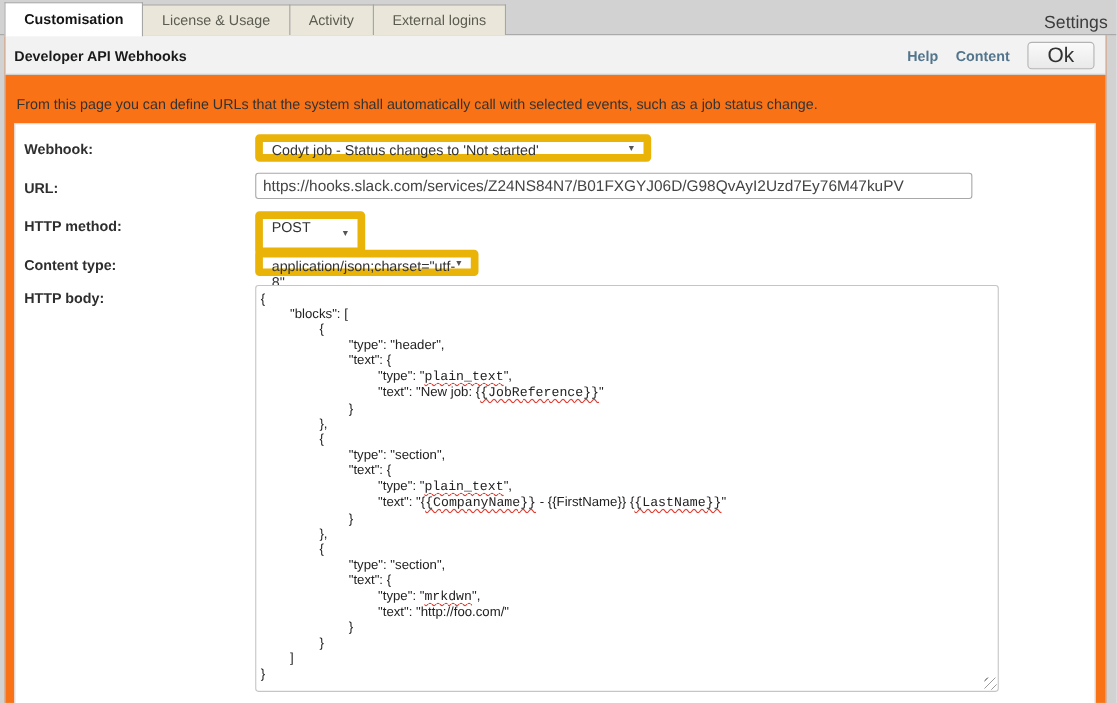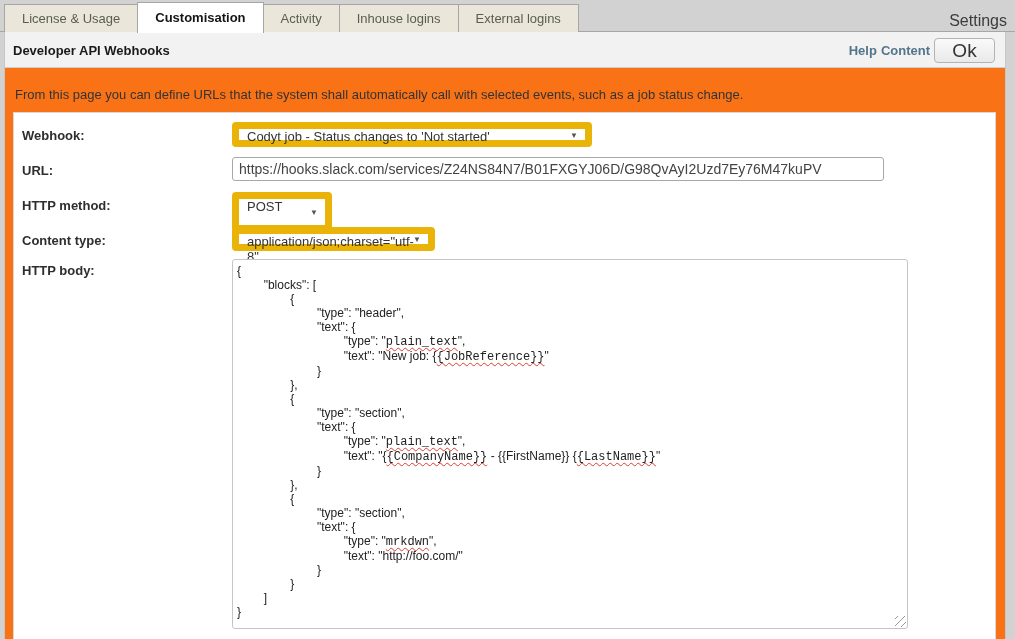--- a/index.html
+++ b/index.html
@@ -17,21 +17,21 @@
   .tab-strip-underline{position:absolute;left:0;right:0;bottom:0;height:1px;background:#a6a6a6;}
   .settings-label{position:absolute;right:8px;top:12px;font-size:16px;color:#3c3c3c;cursor:pointer;}
 
   
   .main{position:absolute;top:32px;left:4px;right:9px;bottom:0;background:#f97316;
     border-left:1px solid #c6c6c6;border-right:1px solid #c6c6c6;}
 
   .header-bar{position:absolute;top:0;left:0;right:0;height:36px;background:#f2f2f2;
     border-bottom:1px solid #cfcfcf;}
   .page-title{position:absolute;left:8px;top:11px;font-size:13px;font-weight:700;color:#1a1a1a;}
-  .header-actions{position:absolute;right:10px;top:0;height:36px;display:flex;align-items:center;gap:4px;}
+  .header-actions{position:absolute;right:10px;top:0;height:36px;display:flex;align-items:center;gap:16px;}
   .link{font-size:13px;font-weight:700;color:#53758c;cursor:pointer;text-decoration:none;}
   .ok-button{width:61px;height:25px;font-family:"Liberation Sans",sans-serif;font-size:19px;color:#333;
     background:linear-gradient(#fafafa,#e9e9e9);border:1px solid #b3b3b3;border-radius:4px;cursor:pointer;}
 
   .description{position:absolute;left:10px;top:55px;right:12px;font-size:13px;color:#333;}
 
   
   .form-panel{position:absolute;left:8px;right:9px;top:80px;height:600px;
     border:1px solid #d8d8d8;background:#fff;}
   .field-label{position:absolute;left:8px;font-size:13px;font-weight:700;color:#2e2e2e;}
@@ -55,24 +55,23 @@
     text-decoration-color:#e03c31;text-decoration-thickness:1px;text-underline-offset:2px;font-family:Liberation Mono, monospace;}
   .resize-grip{position:absolute;right:1px;bottom:1px;width:11px;height:11px;cursor:nwse-resize;
     background:repeating-linear-gradient(-45deg,transparent 0 3px,#9a9a9a 3px 4px,transparent 4px 5px);}
 </style>
 </head>
 <body>
 
 <div class="tab-strip">
   <div class="tab-strip-underline"></div>
   <div class="tabs">
+    <div class="tab active">Customisation</div>
     <div class="tab">License &amp; Usage</div>
-    <div class="tab active">Customisation</div>
     <div class="tab">Activity</div>
-    <div class="tab">Inhouse logins</div>
     <div class="tab">External logins</div>
   </div>
   <span class="settings-label">Settings</span>
 </div>
 
 <div class="main">
 
   <div class="header-bar">
     <span class="page-title">Developer API Webhooks</span>
     <div class="header-actions">

